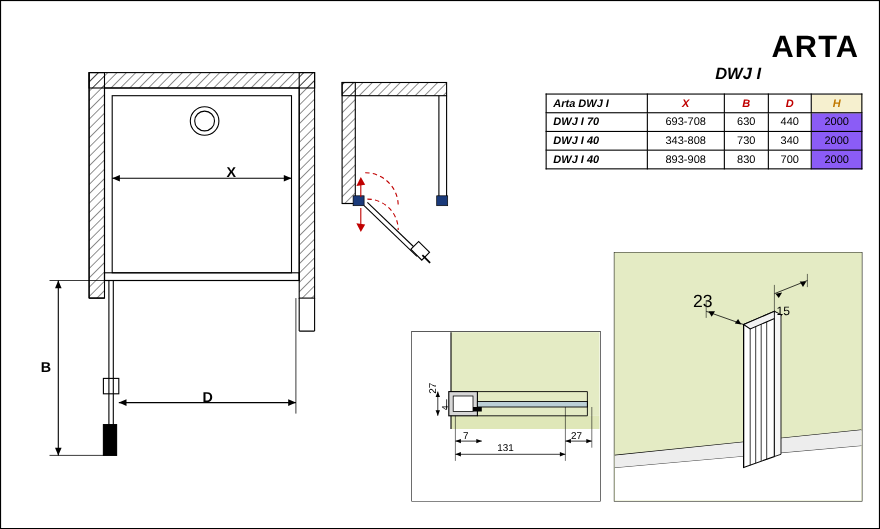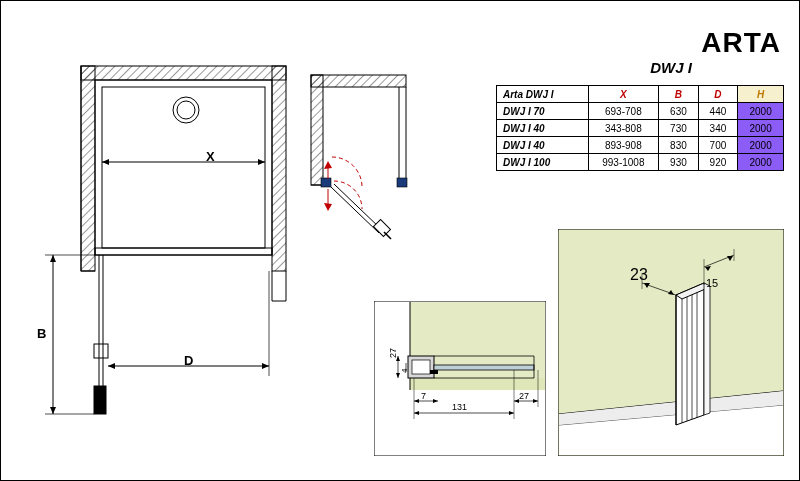--- a/index.html
+++ b/index.html
@@ -60,27 +60,20 @@
         <td class="colD">340</td>
         <td class="colH">2000</td>
       </tr>
       <tr>
         <td class="first">DWJ I 40</td>
         <td class="colX">893-908</td>
         <td class="colB">830</td>
         <td class="colD">700</td>
         <td class="colH">2000</td>
       </tr>
-      <tr>
-        <td class="first">DWJ I 100</td>
-        <td class="colX">993-1008</td>
-        <td class="colB">930</td>
-        <td class="colD">920</td>
-        <td class="colH">2000</td>
-      </tr>
     </tbody>
   </table>
 
   <svg class="abs" style="left:30px;top:55px;" width="270" height="380" viewBox="0 0 270 380">
     <defs>
       <pattern id="hatch45" width="6" height="6" patternUnits="userSpaceOnUse" patternTransform="rotate(45)">
         <line x1="0" y1="0" x2="0" y2="6" stroke="#000" stroke-width="0.8"></line>
       </pattern>
     </defs>
 

